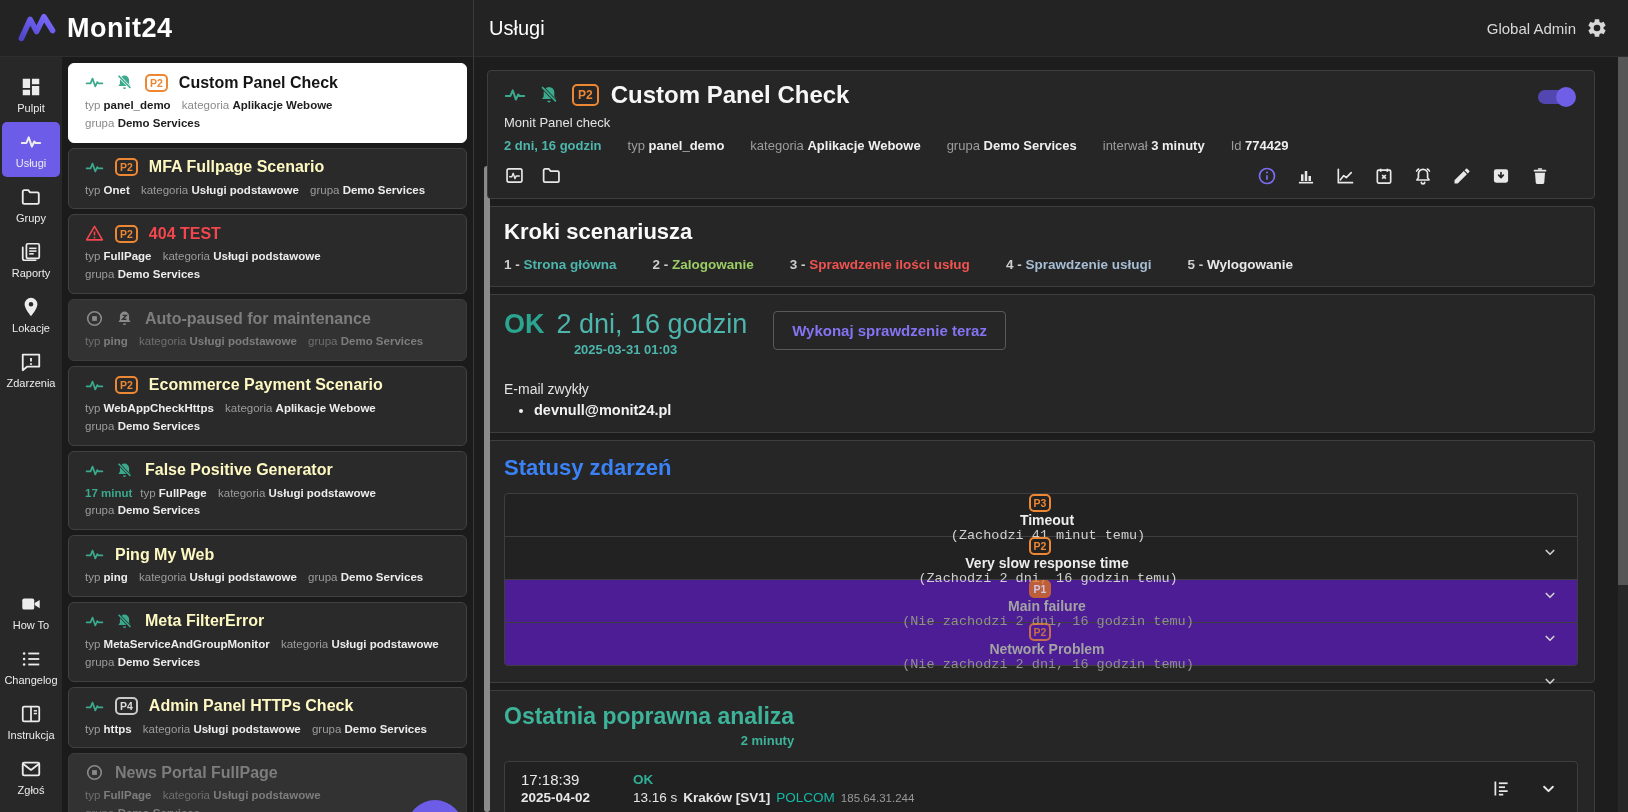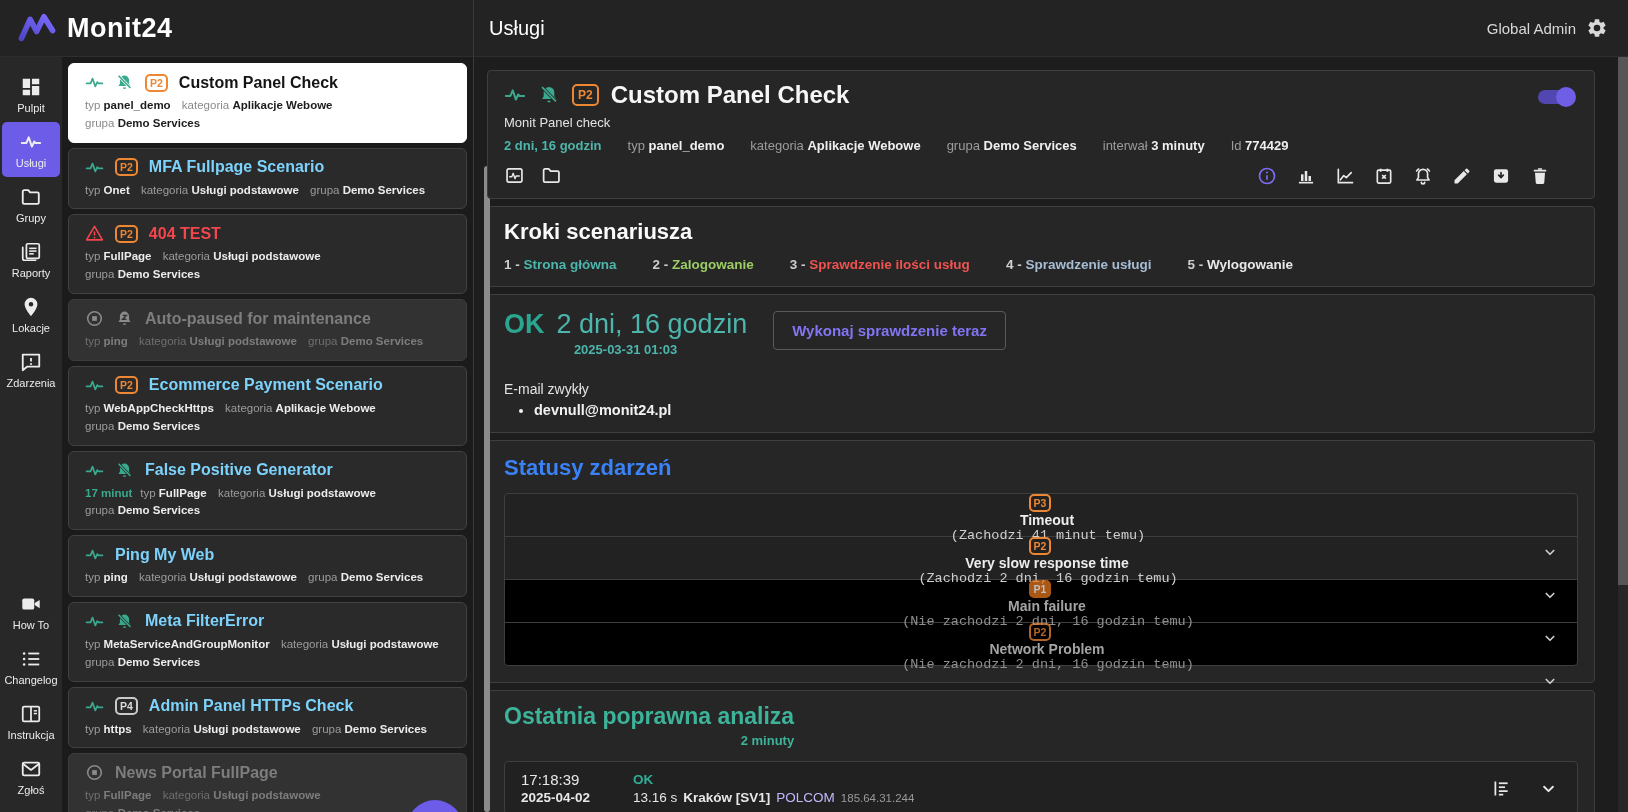--- a/index.html
+++ b/index.html
@@ -35,21 +35,21 @@
 
   
   .svc-list { width:411px; min-width:411px; background:#1b1b1b; padding:6px 6px 0 6px;
               display:flex; flex-direction:column; gap:5px; position:relative; overflow:hidden; }
   .svc-card { --card-bg:#2a2a2a; background:var(--card-bg); border:1px solid #414141;
               border-radius:6px; padding:9px 12px 9px 16px; cursor:pointer; flex:0 0 auto; }
   .svc-title-row { display:flex; align-items:center; gap:11px; }
   .svc-icons { display:flex; gap:11px; color:#3aa98d; }
   .svc-icons .icon svg { width:19px; height:19px; }
   .icon[data-name="warning-icon"] { color:#f3464d; }
-  .svc-title { font-size:16px; font-weight:bold; color:#7dd3fc; }
+  .svc-title { font-size:16px; font-weight:bold; color:#fef9c3; }
   .svc-title.error { color:#f3464d; }
   .svc-meta { margin-top:5px; font-size:11.5px; line-height:1.55; color:#9c9c9c; }
   .svc-meta .pair { margin-right:8px; white-space:nowrap; }
   .svc-meta b { color:#ececec; }
   .svc-age { color:#3aa98d; font-weight:bold; margin-right:8px; }
   .svc-card.selected { --card-bg:#ffffff; border-color:#fff; }
   .svc-card.selected .svc-title { color:#141414; }
   .svc-card.selected .svc-meta { color:#8a8a8a; }
   .svc-card.selected .svc-meta b { color:#1d1d1d; }
   .svc-card.paused { --card-bg:#323232; border-color:#3c3c3c; }
@@ -120,21 +120,21 @@
   .notify li { font-size:14.5px; font-weight:bold; color:#f2f2f2; margin-top:2px; }
 
   
   .events-card { padding:14px 16px 16px; }
   .events-title { color:#3b82f6; }
   .event-rows { margin-top:12px; }
   .event-row { display:flex; align-items:center; height:44px; padding:0 18px 18px 16px;
                border:1px solid #3e3e3e; margin-top:-1px; background:#222222; cursor:pointer;flex-direction:column; }
   .event-row:first-child { margin-top:0; border-radius:4px 4px 0 0; }
   .event-row:last-child { border-radius:0 0 4px 4px; }
-  .event-row.inactive { background:#000000; }
+  .event-row.inactive { background:#4c1d95; }
   .event-label { font-size:14px; font-weight:bold; color:#ededed; margin-left:14px; }
   .event-info { font-size:13.5px; color:#cfcfcf; margin-left:16px;font-family:Liberation Mono, monospace; }
   .event-row.inactive .event-label { color:#a3a3a3; }
   .event-row.inactive .event-info { color:#8f8f8f; }
   .event-row.inactive .badge { opacity:.75; }
   .event-chevron { margin-left:auto; color:#d0d0d0; cursor:pointer; }
   .event-chevron svg { width:18px; height:18px; }
 
   
   .analysis-card { padding:12px 16px 30px; }
@@ -143,21 +143,21 @@
   .analysis-age { text-align:right; font-size:13px; font-weight:bold; color:#3db39a; margin-top:3px; }
   .analysis-row { margin-top:12px; border:1px solid #3e3e3e; border-radius:4px; background:#212121;
                   display:flex; align-items:center; padding:9px 18px 9px 16px; }
   .ar-datetime { width:104px; }
   .ar-time { font-size:15px; color:#e8e8e8; }
   .ar-date { font-size:13.5px; font-weight:bold; color:#e8e8e8; margin-top:2px; }
   .ar-mid { margin-left:8px; }
   .ar-status { color:#2fae96; font-weight:bold; font-size:13.5px; }
   .ar-line2 { margin-top:3px; font-size:13.5px; color:#e6e6e6; }
   .ar-line2 .loc { font-weight:bold; margin-left:6px; }
-  .ar-line2 .prov { color:#c4b5fd; margin-left:6px; }
+  .ar-line2 .prov { color:#14b8a6; margin-left:6px; }
   .ar-line2 .ip { color:#9a9a9a; font-size:11.5px; margin-left:6px; }
   .ar-actions { margin-left:auto; display:flex; align-items:center; gap:26px; color:#e8e8e8; }
   .ar-actions .icon svg { width:21px; height:21px; }
 </style>
 </head>
 <body>
 
 <div class="app" data-name="app-window">
   <header class="topbar" data-name="top-bar">
     <div class="topbar-left" data-name="brand">

